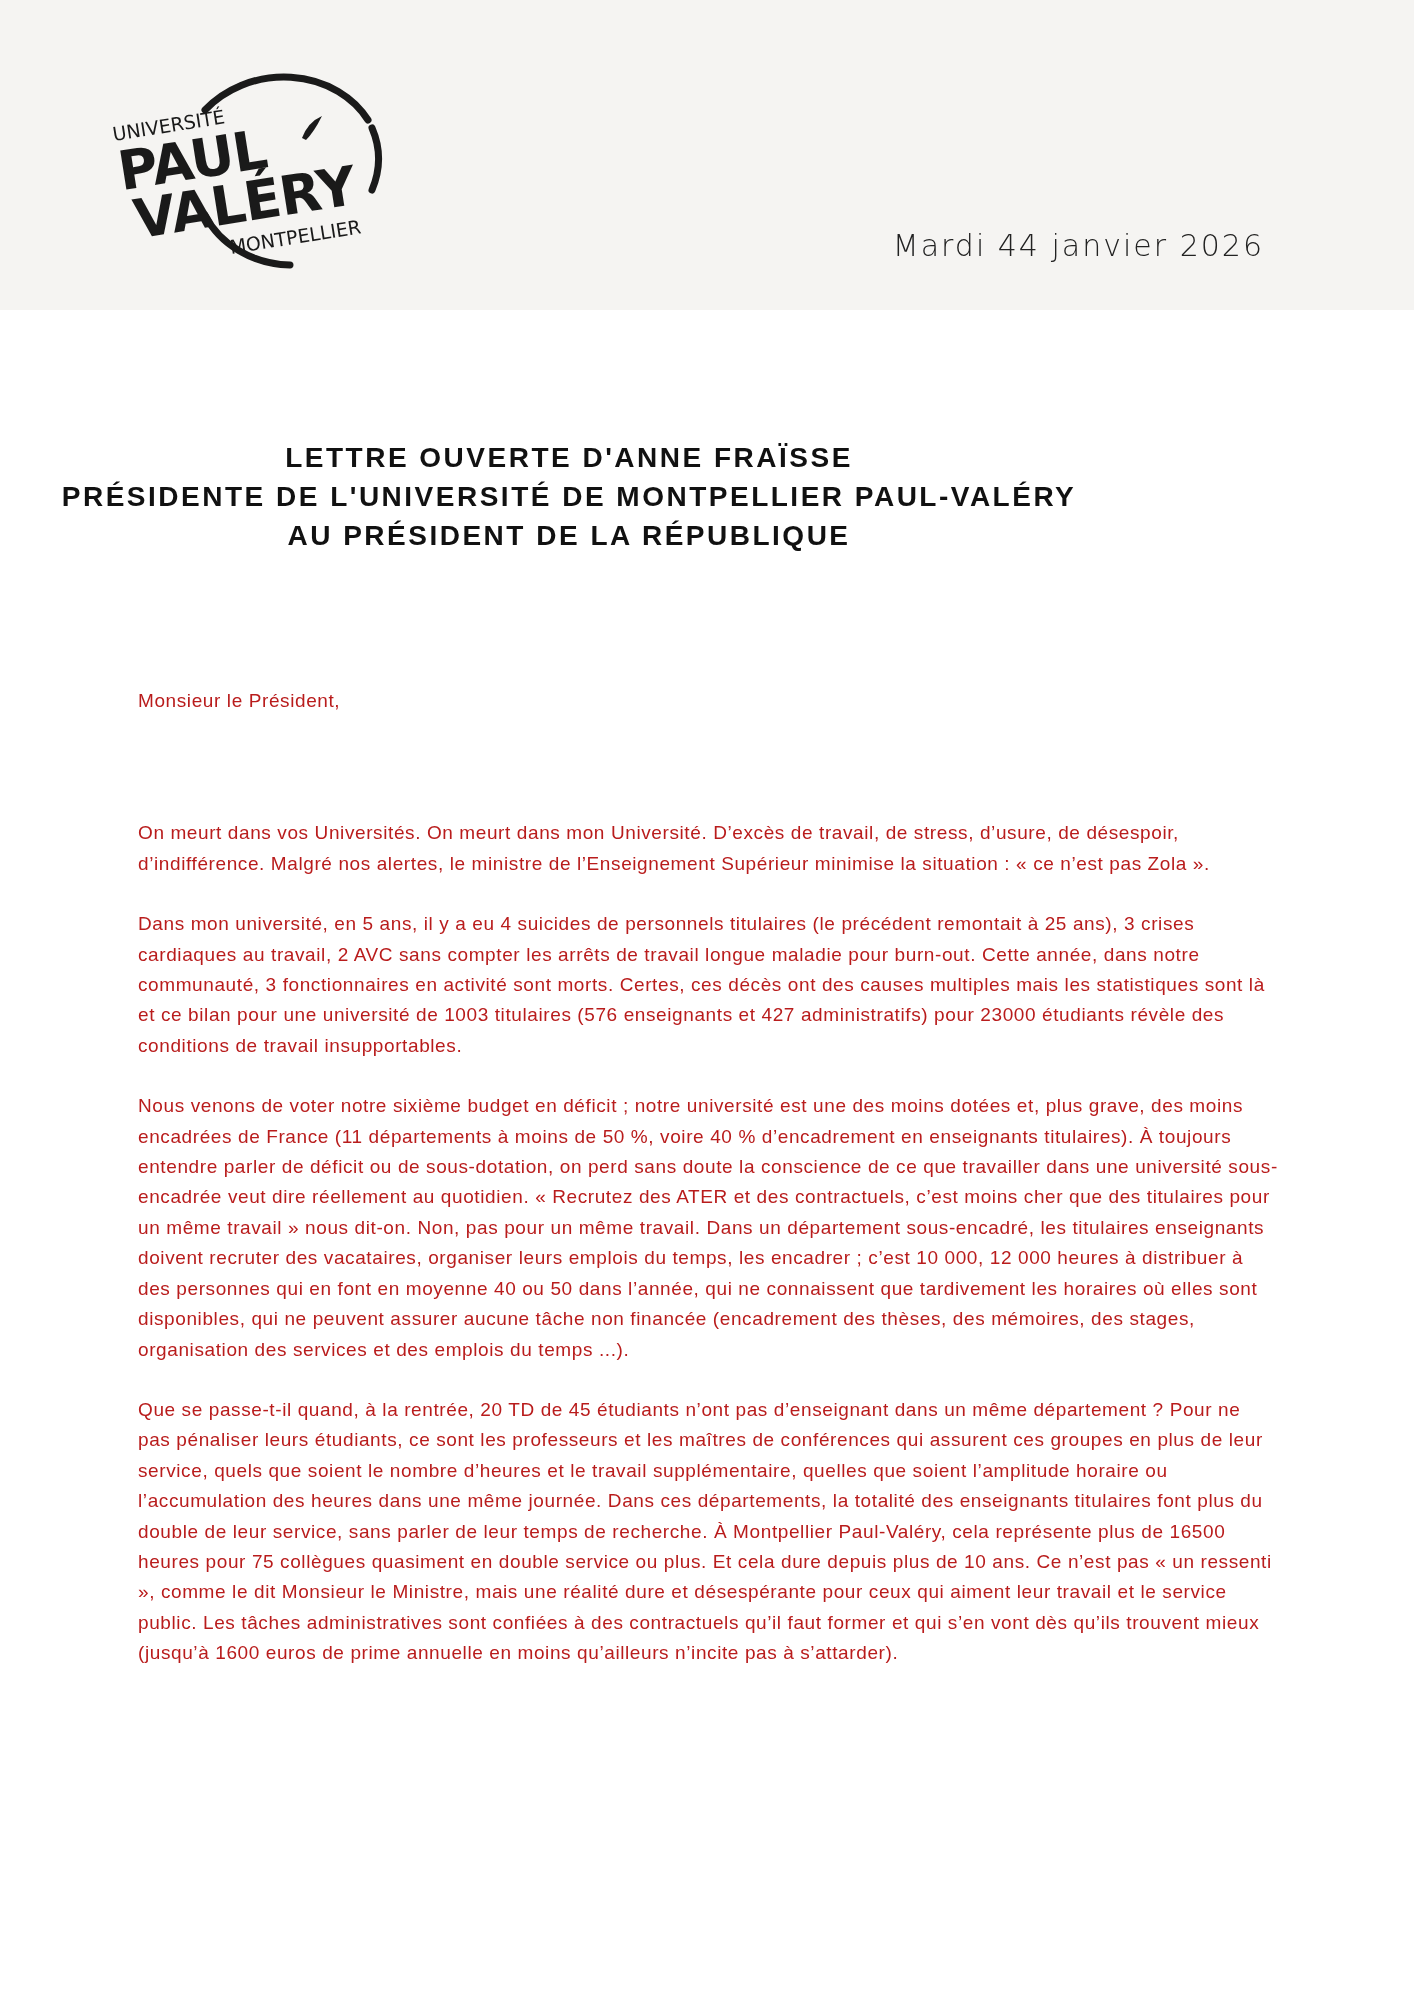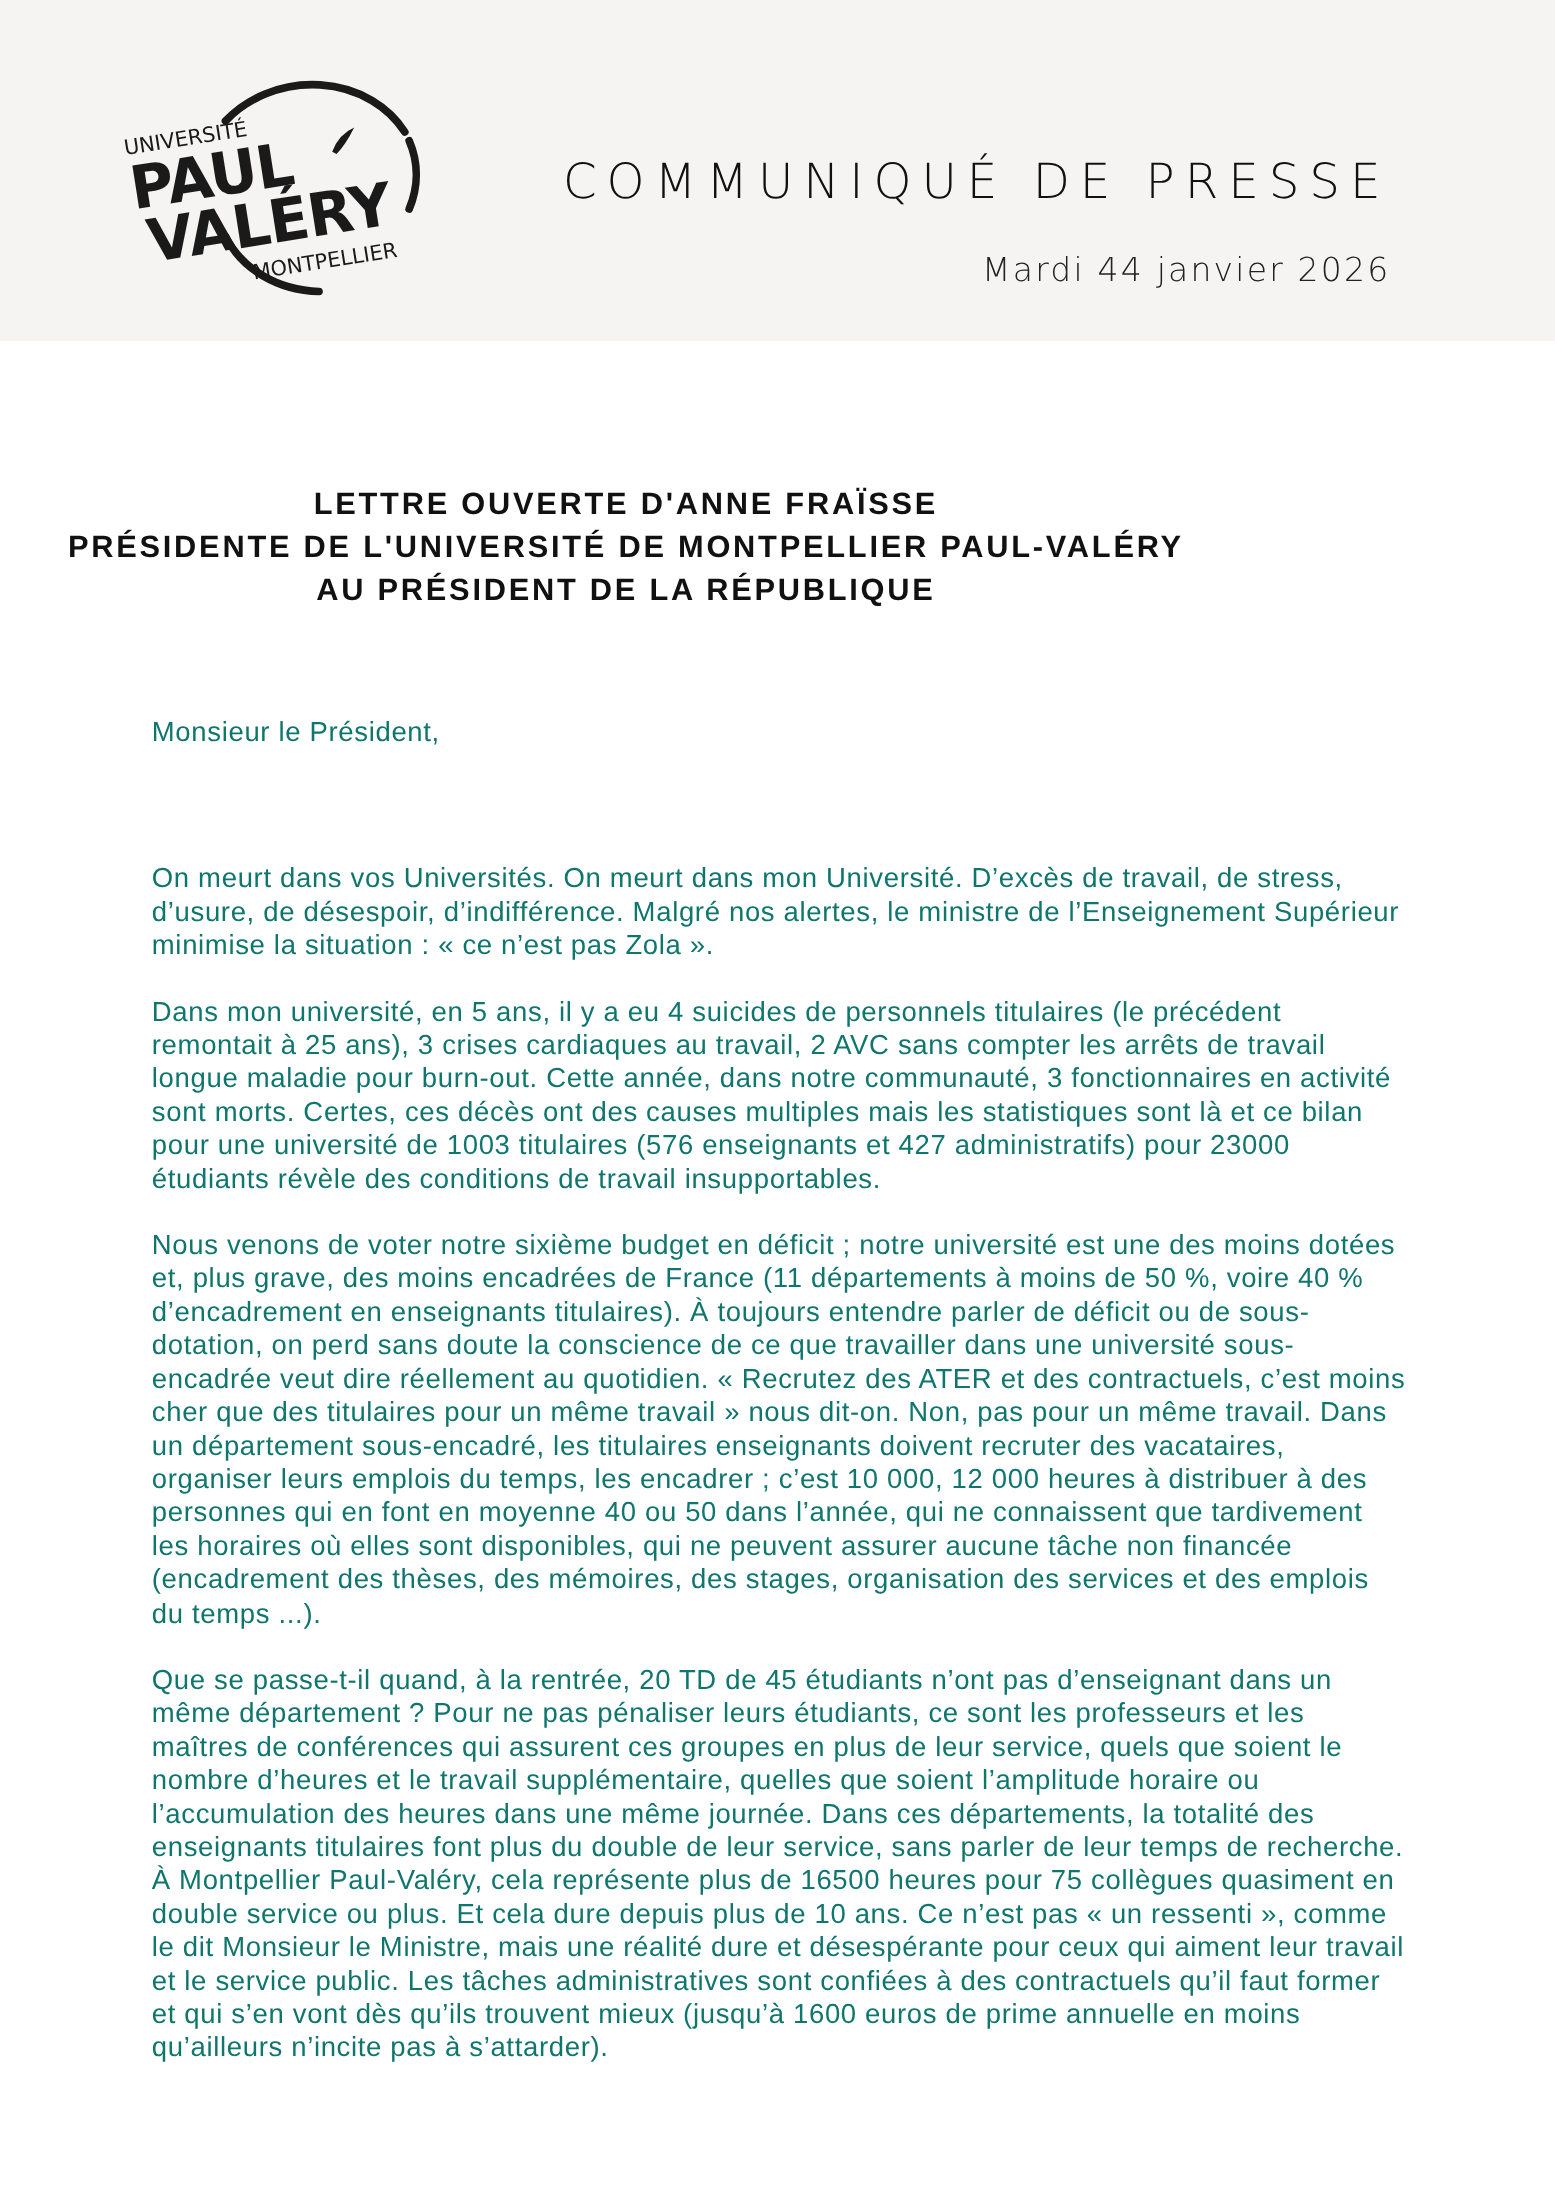--- a/index.html
+++ b/index.html
@@ -22,22 +22,22 @@
     letter-spacing: 2px; color: #222; white-space: nowrap;
   }
   .doc-title {
     position: absolute; left: 0; top: 438px; width: 1138px; text-align: center;
   }
   .doc-title div {
     font-family: "Liberation Sans", sans-serif; font-weight: bold; font-size: 28px;
     letter-spacing: 2.5px; line-height: 39px; color: #111;
   }
   .content {
-    position: absolute; left: 138px; top: 651px; width: 1140px;
-    font-size: 25px; line-height: 30.4px; letter-spacing: 0.6px; color: #0f766e;
+    position: absolute; left: 138px; top: 686px; width: 1140px;
+    font-size: 19px; line-height: 30.4px; letter-spacing: 0.6px; color: #b91c1c;
   }
   .salutation { margin: 0 0 102px 0; }
   .para { margin: 0 0 30px 0; }
 </style>
 </head>
 <body>
 
 <div class="header" style="background: rgb(245, 244, 242);">
   <svg class="logo" viewBox="0 0 290 200">
     <g>
@@ -47,21 +47,20 @@
       <path d="M 192 68 Q 198 52 212 46 Q 204 62 196 70 Z" fill="#1a1a1a"></path>
     </g>
     <g transform="rotate(-9 140 100)">
       <text x="10" y="50" font-family="DejaVu Sans, sans-serif" font-size="19" fill="#1a1a1a">UNIVERSITÉ</text>
       <text x="10" y="100" font-family="DejaVu Sans, sans-serif" font-weight="bold" font-size="54" fill="#1a1a1a" letter-spacing="-1">PAUL</text>
       <text x="18" y="150" font-family="DejaVu Sans, sans-serif" font-weight="bold" font-size="54" fill="#1a1a1a" letter-spacing="-1">VALÉRY</text>
       <text x="108" y="180" font-family="DejaVu Sans, sans-serif" font-size="19" fill="#1a1a1a">MONTPELLIER</text>
     </g>
   </svg>
 
-  <div class="header-title">COMMUNIQUÉ DE PRESSE</div>
   <div class="header-date">Mardi 44 janvier 2026</div>
 </div>
 
 <div class="doc-title">
   <div>LETTRE OUVERTE D'ANNE FRAÏSSE</div>
   <div>PRÉSIDENTE DE L'UNIVERSITÉ DE MONTPELLIER PAUL-VALÉRY</div>
   <div>AU PRÉSIDENT DE LA RÉPUBLIQUE</div>
 </div>
 
 <div class="content">

